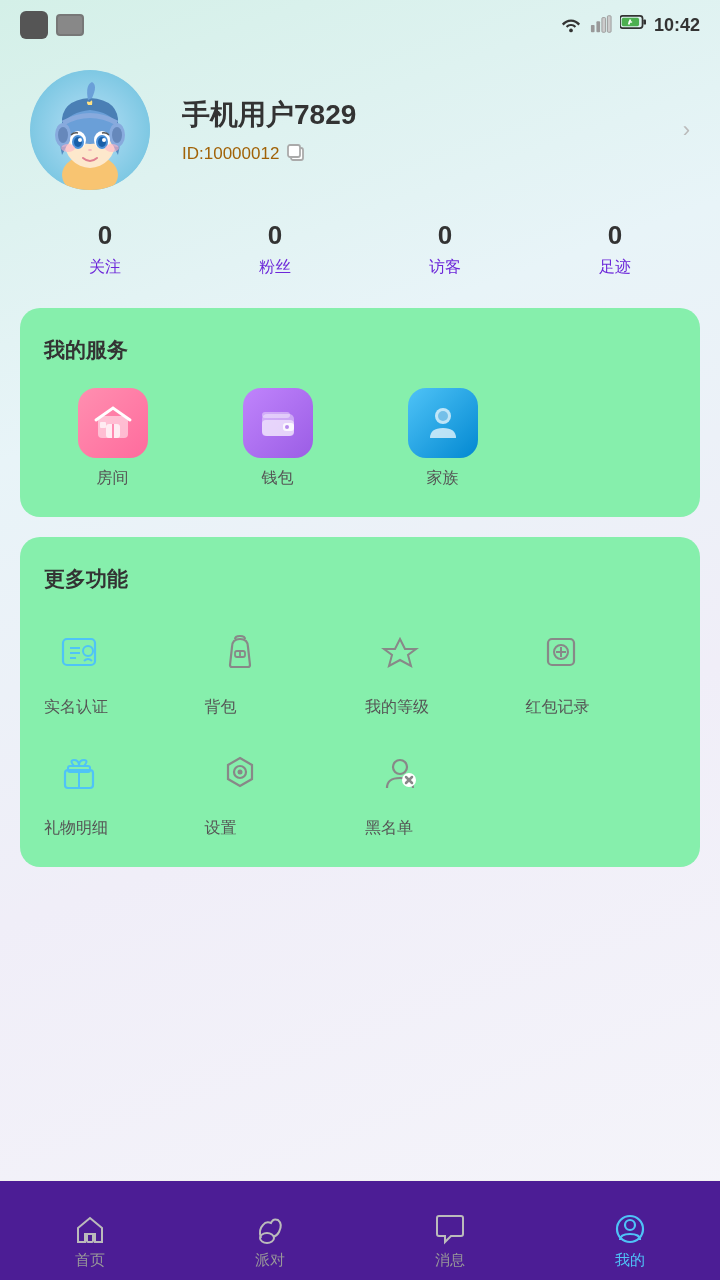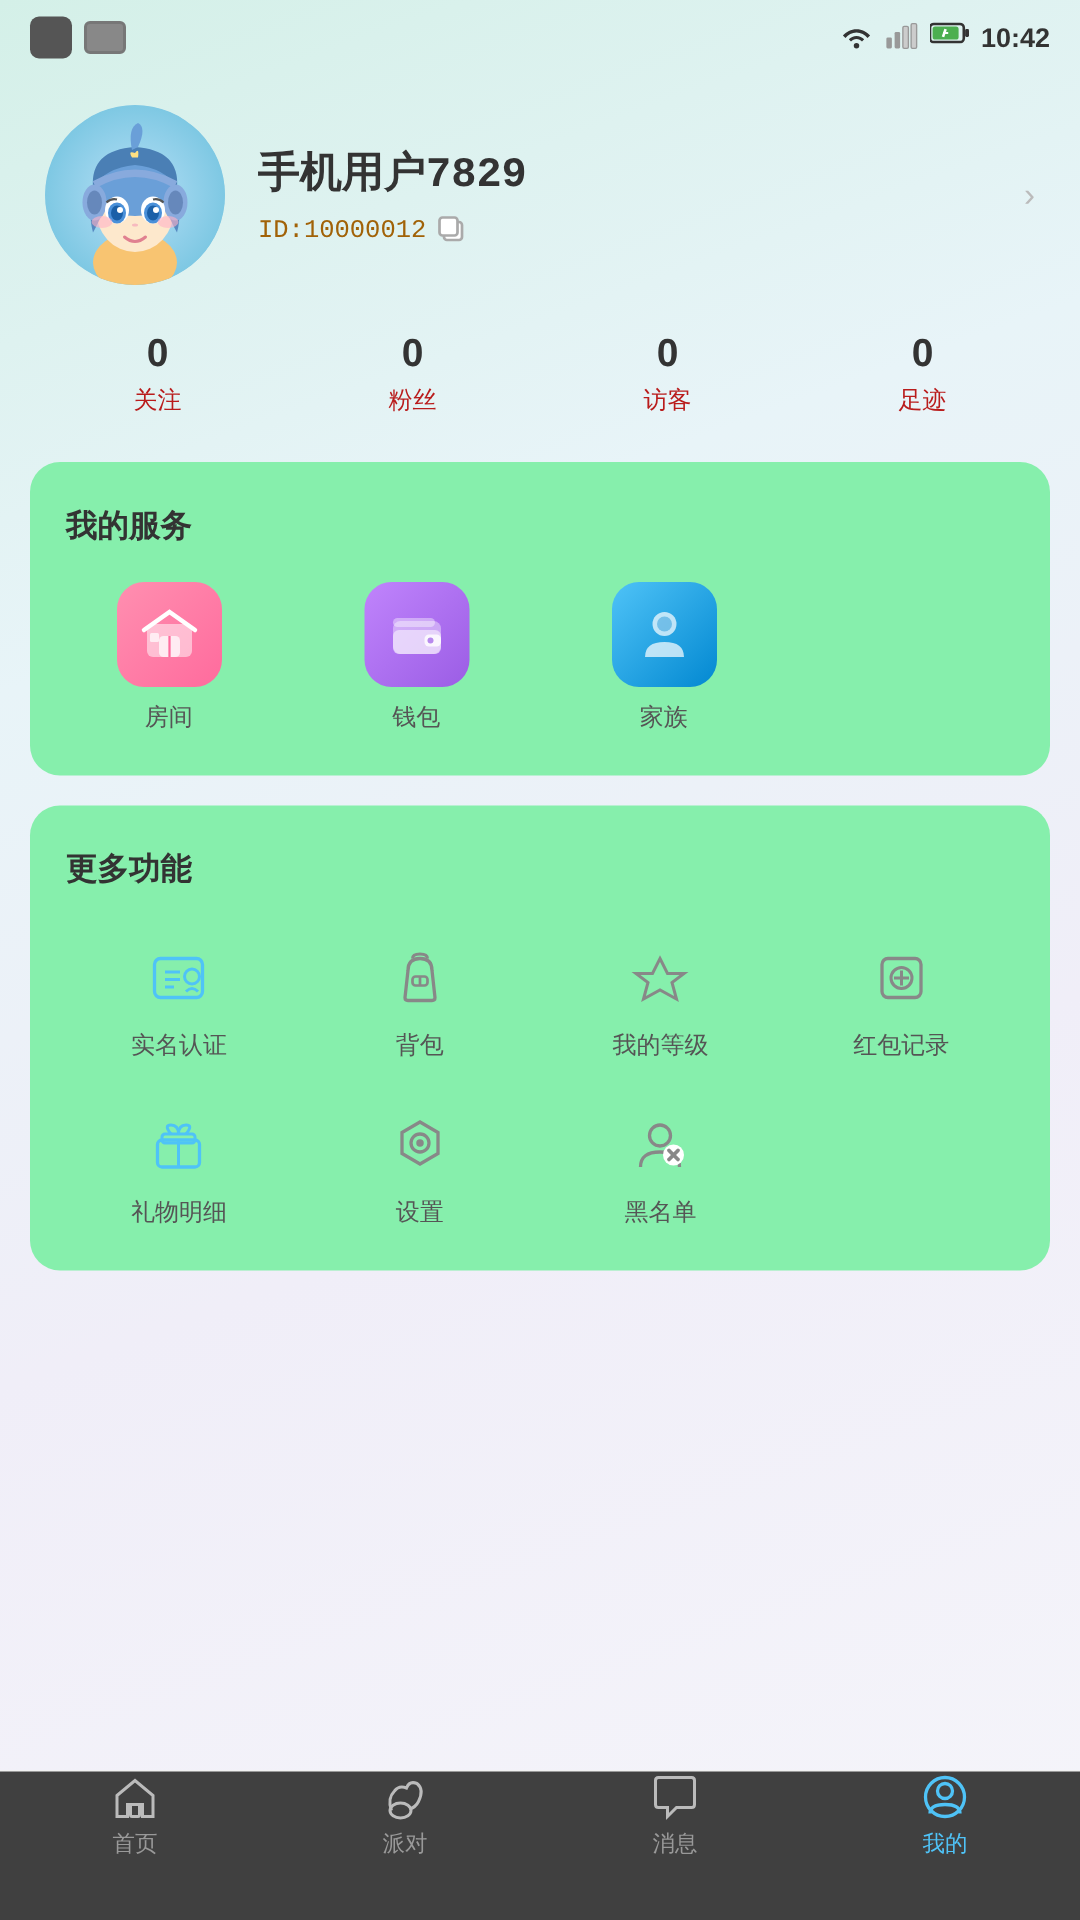--- a/index.html
+++ b/index.html
@@ -71,23 +71,22 @@
       overflow: hidden;
       background: linear-gradient(135deg, #a8d8ea, #7ec8e3);
       flex-shrink: 0;
       position: relative;
     }
     .avatar-svg {
       width: 100%;
       height: 100%;
     }
     .profile-info {
-      margin-left: 22px;
+      margin-left: 32px;
       flex: 1;
-      font-family: Liberation Mono, monospace;
     }
     .username {
       font-size: 28px;
       font-weight: 700;
       color: #333;
       margin-bottom: 10px;
     }
     .user-id {
       font-size: 17px;
       color: #a16207;
@@ -114,21 +113,21 @@
       align-items: center;
       gap: 6px;
     }
     .stat-number {
       font-size: 26px;
       font-weight: 700;
       color: #333;
     }
     .stat-label {
       font-size: 16px;
-      color: #b91c1c;
+      color: #6d28d9;
     }
 
     
     .card {
       background: #86efac;
       border-radius: 20px;
       margin: 0 20px 20px;
       padding: 28px 24px;
     }
     .card-title {
@@ -173,21 +172,21 @@
     
     .feature-grid {
       display: grid;
       grid-template-columns: repeat(4, 1fr);
       gap: 10px;
       margin-bottom: 20px;
     }
     .feature-item {
       display: flex;
       flex-direction: column;
-      align-items: center;
+      gap: 10px;
       cursor: pointer;
     }
     .feature-icon-wrap {
       width: 70px;
       height: 70px;
       display: flex;
       align-items: center;
       justify-content: center;
     }
     .feature-icon-wrap svg {
@@ -204,24 +203,24 @@
       gap: 10px;
     }
 
     
     .bottom-nav {
       position: fixed;
       bottom: 0;
       left: 0;
       width: 720px;
       height: 100px;
-      background: #404040;
+      background: #4c1d95;
       display: flex;
       justify-content: space-around;
-      align-items: flex-start;
+      align-items: flex-end;
       border-top: 1px solid #f0f0f0;
       padding-bottom: 10px;
     }
     .nav-item {
       display: flex;
       flex-direction: column;
       align-items: center;
       gap: 5px;
       cursor: pointer;
     }

